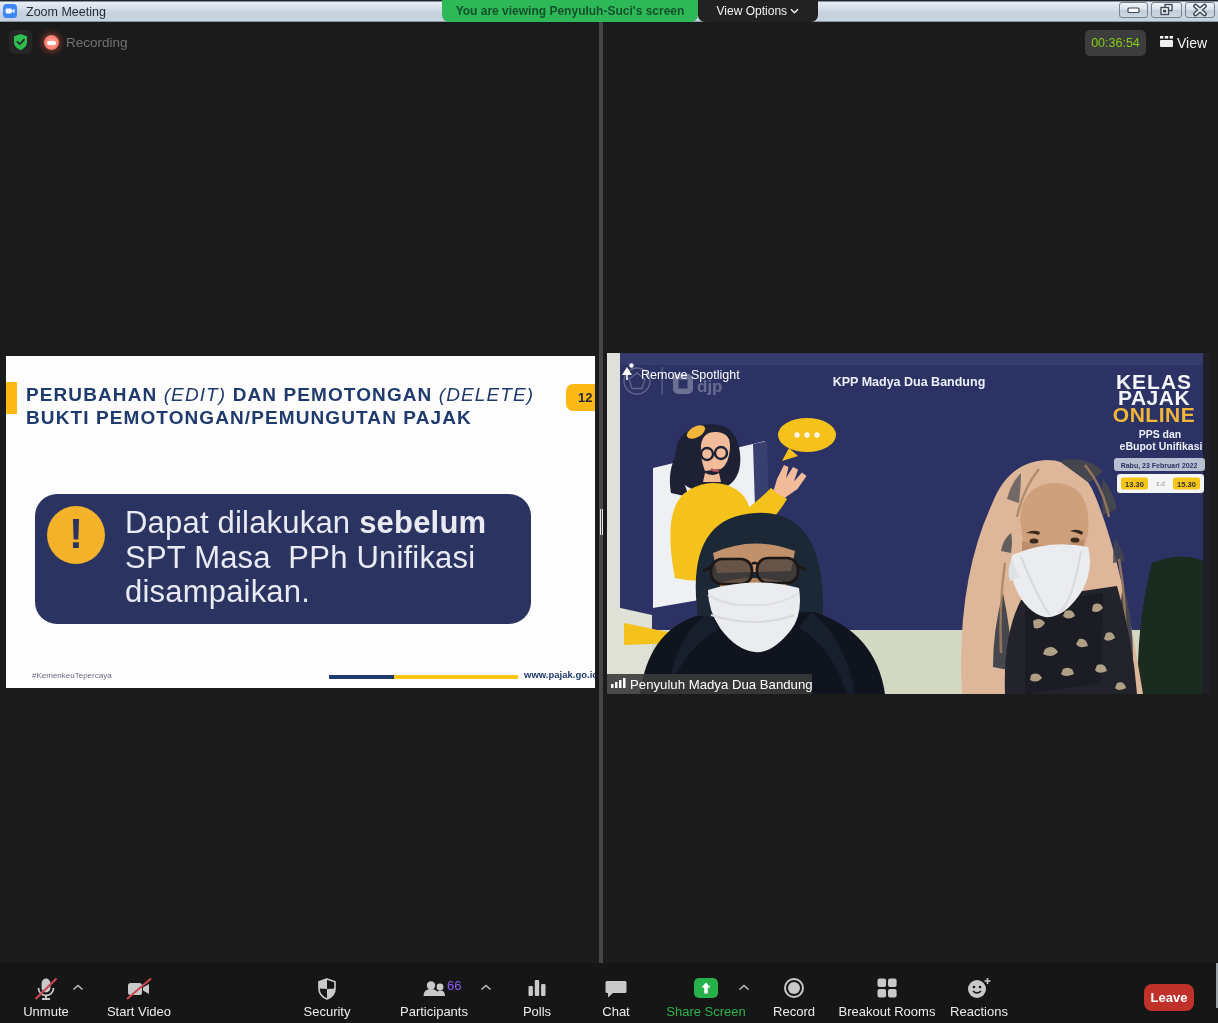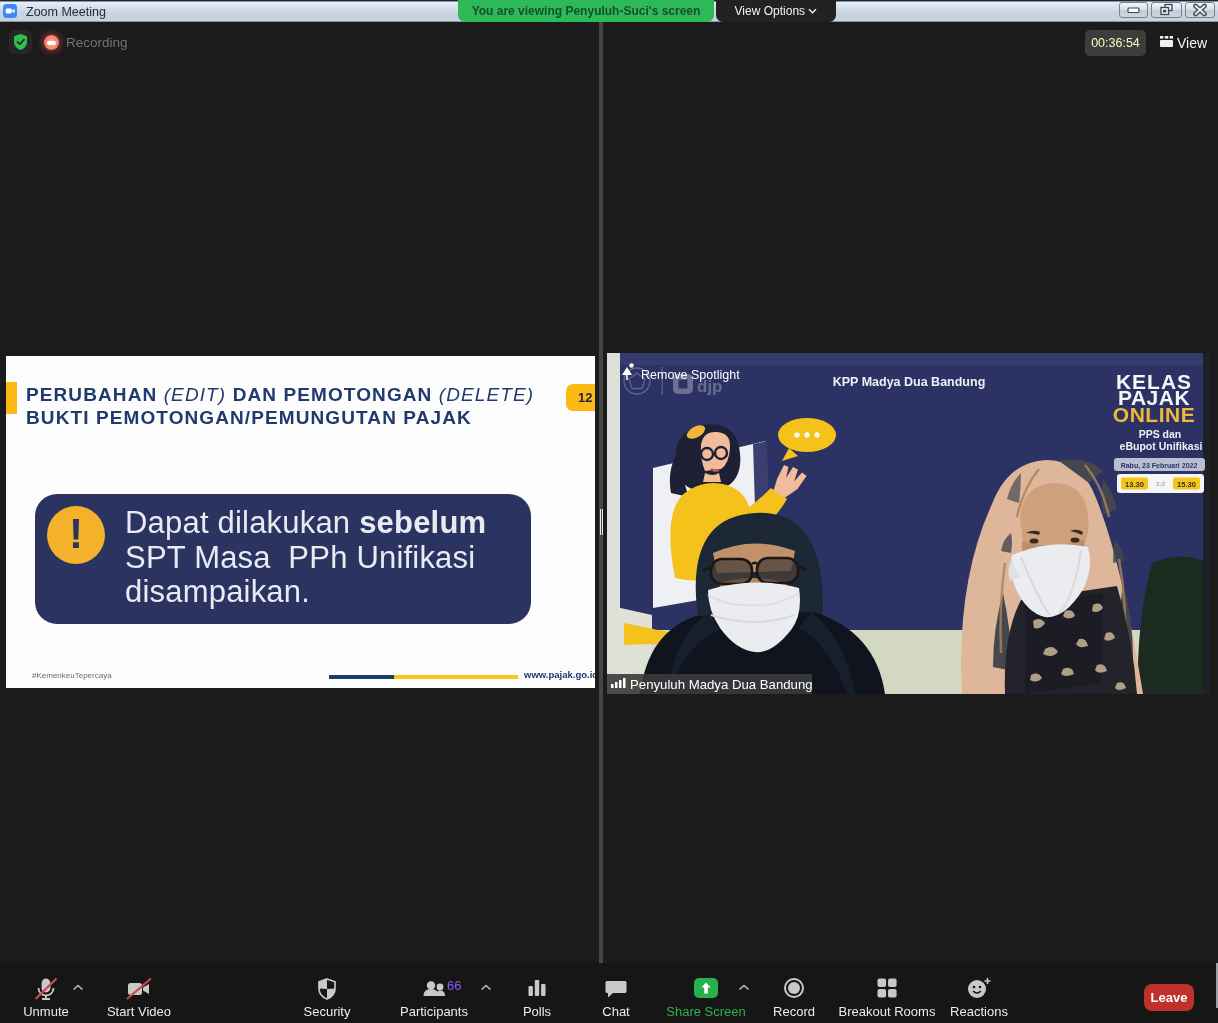--- a/index.html
+++ b/index.html
@@ -13,34 +13,34 @@
     border-bottom:1px solid #8a96a4; }
   #zm-title { position:absolute; left:26px; top:4.5px; font-size:12.5px; color:#242e3a; }
   #zoomicon { position:absolute; left:3px; top:4px; width:14px; height:14px; border-radius:3.5px;
     background:#3f87f5; }
   .winbtn { position:absolute; top:2px; width:29px; height:16px; border:1px solid #77828f;
     border-radius:3px; background:linear-gradient(#f4f7fa, #d9e1ea 45%, #c2cddb 55%, #ccd7e3); }
 
   
   #banner { position:absolute; left:442px; top:0; width:256px; height:22px; background:#2eb959;
     border-radius:0 0 7px 7px; color:#14502a; font-weight:bold; font-size:12px;
-    text-align:center; line-height:22px; z-index:30;margin-left:16px; }
+    text-align:center; line-height:22px; z-index:30; }
   #viewopts { position:absolute; left:698px; top:0; width:120px; height:22px; background:#222222;
     border-radius:0 0 7px 7px; color:#f2f2f2; font-size:12px; text-align:center;
-    line-height:22px; z-index:30;margin-left:18px; }
+    line-height:22px; z-index:30; }
 
   
   #shieldbox { position:absolute; left:9px; top:30px; width:23px; height:24px; background:#262626; border-radius:5px; }
   #recdot { position:absolute; left:44px; top:35px; width:15px; height:15px; border-radius:50%;
     background:radial-gradient(circle, #ffb3a5 0%, #fb8271 55%, #ef6d5c 100%);
     box-shadow:0 0 6px 2px rgba(240,90,70,.45); }
   #recbar { position:absolute; left:47px; top:40.5px; width:9px; height:4px; border-radius:2px; background:#ffffff; }
   #rectext { position:absolute; left:66px; top:35px; font-size:13.5px; color:#737373; }
   #timer { position:absolute; left:1085px; top:30px; width:61px; height:26px; background:#3d3d3d;
-    border-radius:5px; color:#fef9c3; font-size:12.5px; text-align:center; line-height:26px; }
+    border-radius:5px; color:#84cc16; font-size:12.5px; text-align:center; line-height:26px; }
   #viewbtn { position:absolute; left:1177px; top:35px; font-size:14px; color:#f5f5f5; }
 
   
   #divider { position:absolute; left:599px; top:22px; width:4px; height:948px; background:#454545; }
   #handle1, #handle2 { position:absolute; width:1.5px; height:26px; background:#e8e8e8; top:509px; }
   #handle1 { left:599.6px; } #handle2 { left:601.9px; }
 
   
   #slide { position:absolute; left:6px; top:356px; width:589px; height:332px; background:#fdfdfd; overflow:hidden; }
   #accent { position:absolute; left:0; top:26px; width:11px; height:32px; background:#fcb815; }

